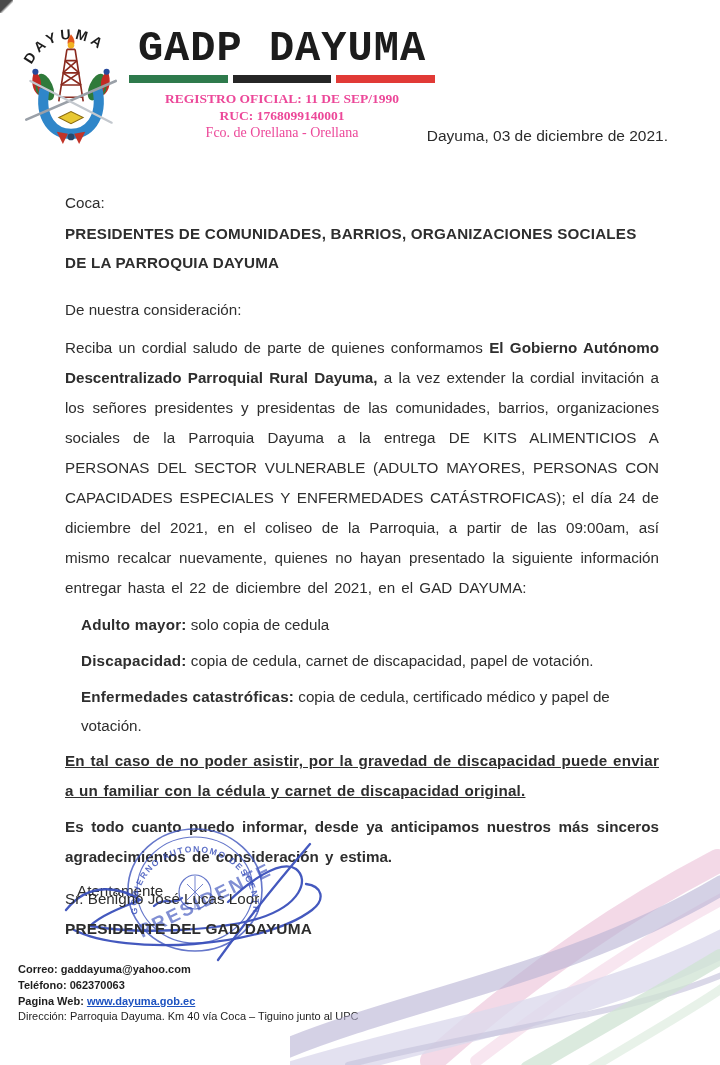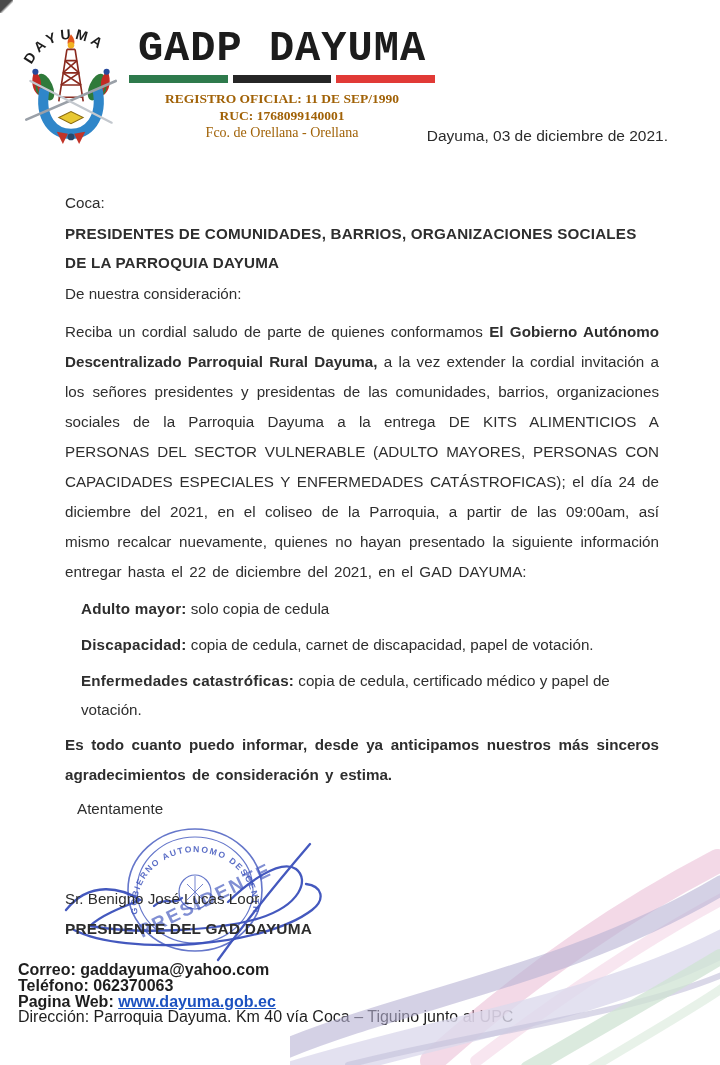--- a/index.html
+++ b/index.html
@@ -15,43 +15,43 @@
   .logo{position:absolute;left:20px;top:24px;width:102px;height:120px;}
   .header-text{position:absolute;left:86px;top:26px;width:392px;text-align:center;}
   .org-title{font-size:42px;font-weight:900;letter-spacing:1px;color:#1c1c1c;
     margin:0;line-height:46px;white-space:nowrap;font-family:Liberation Mono, monospace;}
   .tricolor{display:flex;gap:5px;width:306px;height:8px;margin:3px auto 7px auto;}
   .tricolor .seg{flex:1;}
   .seg-green{background:#2e7a4c;}
   .seg-black{background:#262626;}
   .seg-red{background:#e13a36;}
   .registro-line{font-family:"Liberation Serif",serif;font-weight:bold;
-    font-size:13.5px;line-height:17px;color:#a16207;}
+    font-size:13.5px;line-height:17px;color:#ec4899;}
   .registro-line.light{font-weight:normal;font-size:14px;}
   .date-line{position:absolute;top:127px;right:52px;font-size:15.5px;color:#2b2b2b;}
   
   .content{position:absolute;left:65px;top:194px;width:594px;font-size:15.2px;
     color:#2e2e2e;}
   .para-label{margin:0 0 8px 0;}
   .addressee{font-weight:bold;line-height:29px;letter-spacing:.2px;}
-  .salutation{margin-top:8px;}
+  .salutation{margin-top:24px;}
   .p-body{margin:14px 0 0 0;text-align:justify;line-height:30px;word-spacing:2px;}
   .req-item{margin:7px 0 0 16px;line-height:29px;}
   .req-item b{letter-spacing:.2px;}
   .warning{margin:6px 0 0 0;font-weight:bold;text-decoration:underline;
     text-align:justify;line-height:30px;word-spacing:1px;letter-spacing:.2px;}
   .closing{margin:6px 0 0 0;text-align:justify;line-height:30px;word-spacing:2px;font-weight:bold;}
   .valediction{margin:10px 0 0 12px;}
   
   .stamp-svg{position:absolute;left:56px;top:814px;width:290px;height:160px;}
   .sig-block{position:absolute;left:65px;top:884px;line-height:30px;}
   .sig-name{font-size:15.2px;}
   .sig-title{font-size:15.4px;font-weight:bold;letter-spacing:.2px;}
   
-  .footer{position:absolute;left:18px;top:962px;font-size:16px;line-height:15.8px;
+  .footer{position:absolute;left:18px;top:962px;font-size:11px;line-height:15.8px;
     color:#1e1e1e;font-weight:bold;}
   .footer .dir-line{font-weight:normal;}
   .footer a{color:#1d52c0;text-decoration:underline;font-weight:bold;cursor:pointer;}
   
   .swoosh{position:absolute;right:0;bottom:0;width:430px;height:240px;pointer-events:none;}
 </style>
 </head>
 <body>
 
 <div class="page">
@@ -134,20 +134,21 @@
     <p class="salutation">De nuestra consideración:</p>
 
     <p class="p-body"><span>Reciba un cordial saludo de parte de quienes conformamos </span><b>El Gobierno Autónomo Descentralizado Parroquial Rural Dayuma,</b><span> a la vez extender la cordial invitación a los señores presidentes y presidentas de las comunidades, barrios, organizaciones sociales de la Parroquia Dayuma a la entrega DE KITS ALIMENTICIOS A PERSONAS DEL SECTOR VULNERABLE (ADULTO MAYORES, PERSONAS CON CAPACIDADES ESPECIALES Y ENFERMEDADES CATÁSTROFICAS); el día 24 de diciembre del 2021, en el coliseo de la Parroquia, a partir de las 09:00am, así mismo recalcar nuevamente, quienes no hayan presentado la siguiente información entregar hasta el 22 de diciembre del 2021, en el GAD DAYUMA:</span></p>
 
     <p class="req-item"><b>Adulto mayor:</b><span> solo copia de cedula</span></p>
 
     <p class="req-item"><b>Discapacidad:</b><span> copia de cedula, carnet de discapacidad, papel de votación.</span></p>
 
     <p class="req-item"><b>Enfermedades catastróficas:</b><span> copia de cedula, certificado médico y papel de votación.</span></p>
 
+    <p class="warning">En tal caso de no poder asistir, por la gravedad de discapacidad puede enviar a un familiar con la cédula y carnet de discapacidad original.</p>
 
     <p class="closing">Es todo cuanto puedo informar, desde ya anticipamos nuestros más sinceros agradecimientos de consideración y estima.</p>
 
     <p class="valediction">Atentamente</p>
   </div>
 
   <svg class="stamp-svg" viewBox="0 0 290 160">
     <defs>
       <path id="stampArc" d="M 82 102 A 58 54 0 1 1 196 102"></path>
     </defs>

